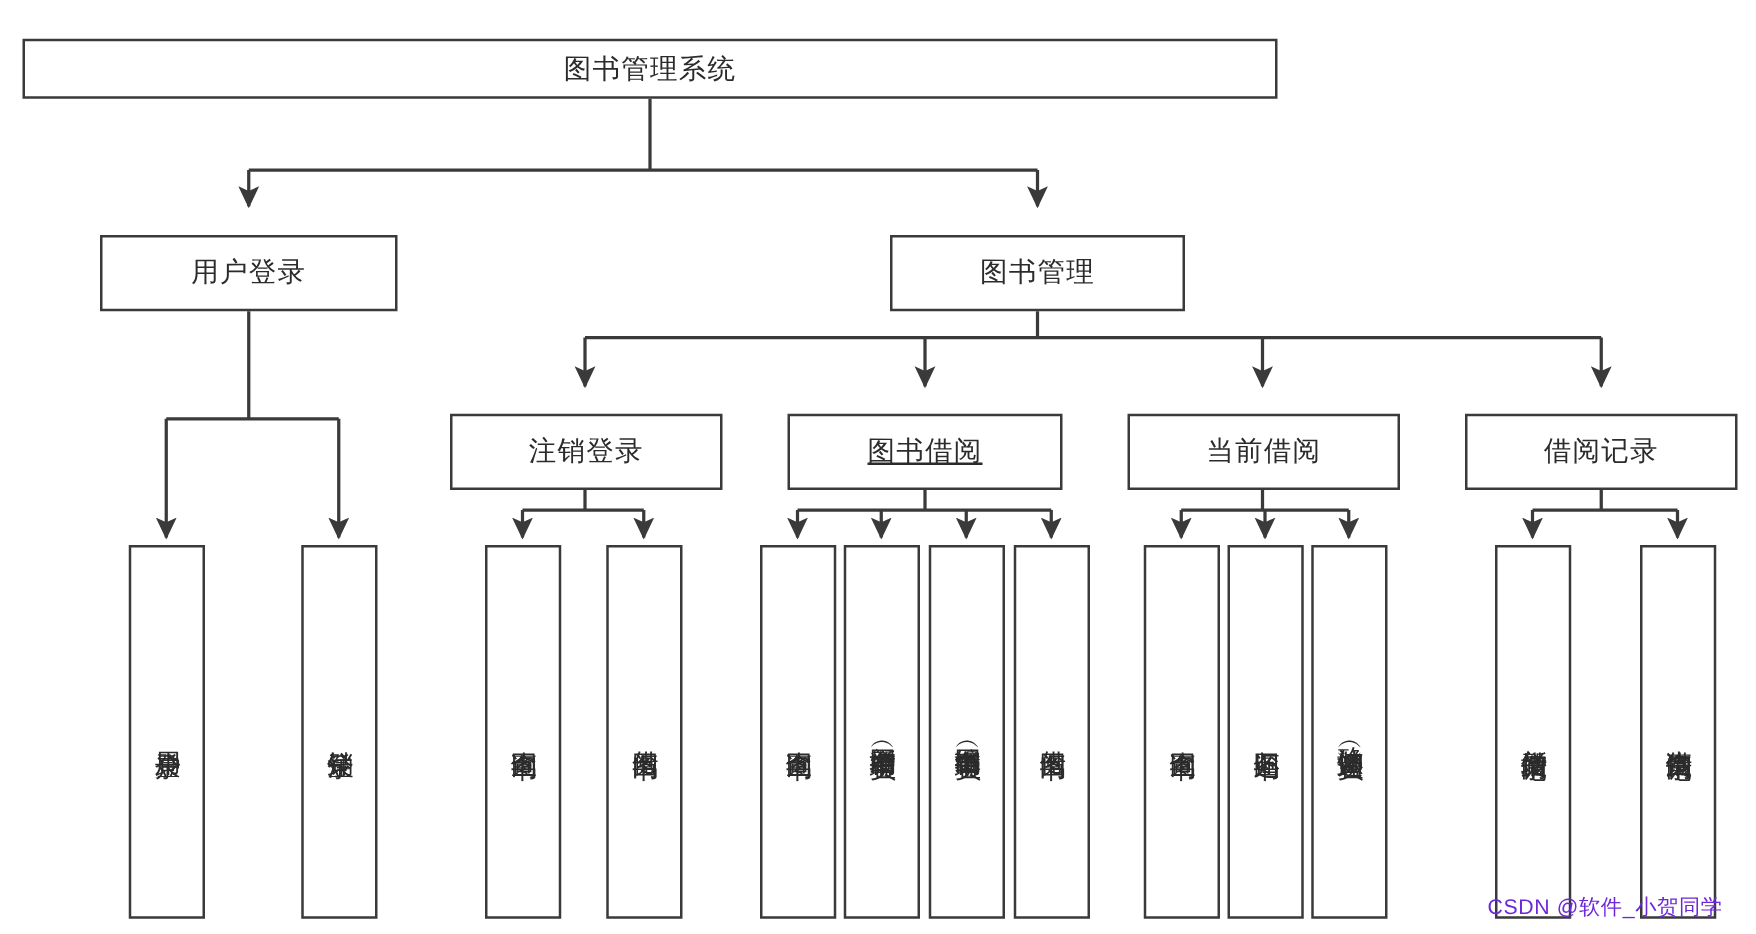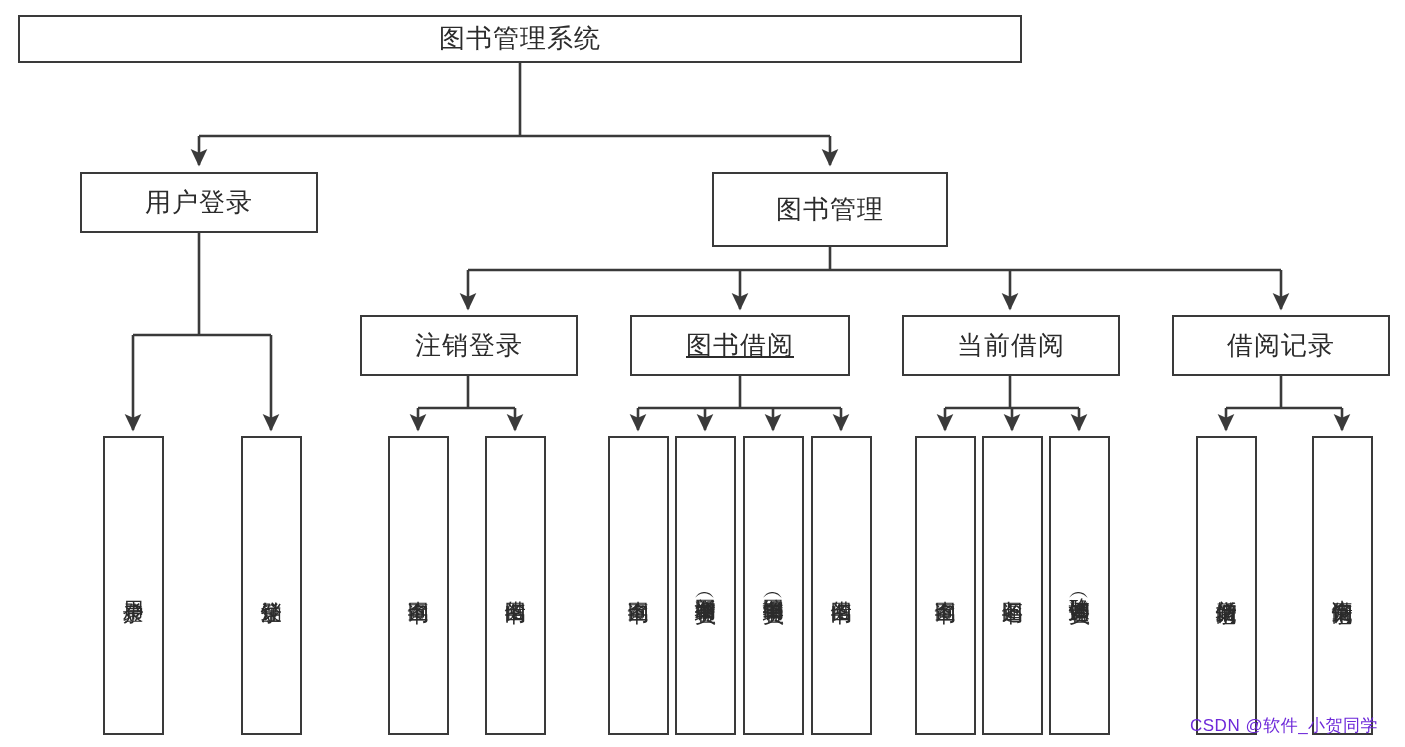--- a/index.html
+++ b/index.html
@@ -29,23 +29,24 @@
     position: absolute;
     box-sizing: border-box;
     background: #ffffff;
     border: 2px solid #3a3a3a;
     display: flex;
     align-items: center;
     justify-content: center;
     color: #2b2b2b;
   }
   .node.horiz {
-    font-size: 26px;
+    font-size: 22px;
     letter-spacing: 1px;
     line-height: 1.2;
+    margin-top: 16px;
   }
   .node.vert {
     font-size: 21px;
     line-height: 1.22;
     letter-spacing: 1px;
   }
   .node.vert .label {
     writing-mode: vertical-rl;
     text-orientation: upright;
     white-space: nowrap;
@@ -119,21 +120,21 @@
     </g>
   </svg>
 
   <div class="node horiz" style="left:18px; top:15px; width:1004px; height:48px;">
     <span class="label">图书管理系统</span>
   </div>
 
   <div class="node horiz" style="left:80px; top:172px; width:238px; height:61px;">
     <span class="label">用户登录</span>
   </div>
-  <div class="node horiz" style="left:712px; top:172px; width:236px; height:75px;">
+  <div class="node horiz" style="left:712px; top:172px; width:236px; height:61px;">
     <span class="label">图书管理</span>
   </div>
 
   <div class="node horiz" style="left:360px; top:315px; width:218px; height:61px;">
     <span class="label">注销登录</span>
   </div>
   <div class="node horiz" style="left:630px; top:315px; width:220px; height:61px;text-decoration:underline;">
     <span class="label">图书借阅</span>
   </div>
   <div class="node horiz" style="left:1172px; top:315px; width:218px; height:61px;">

